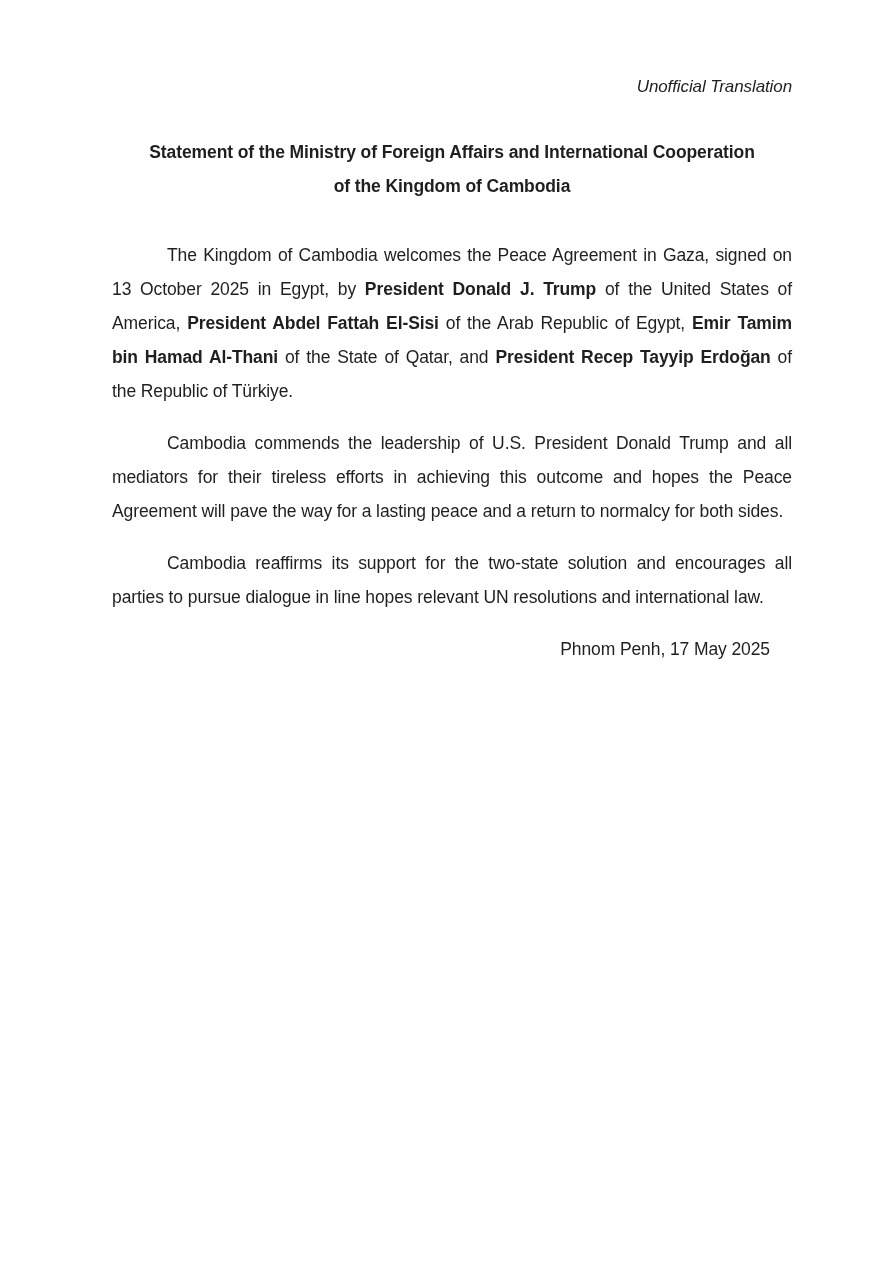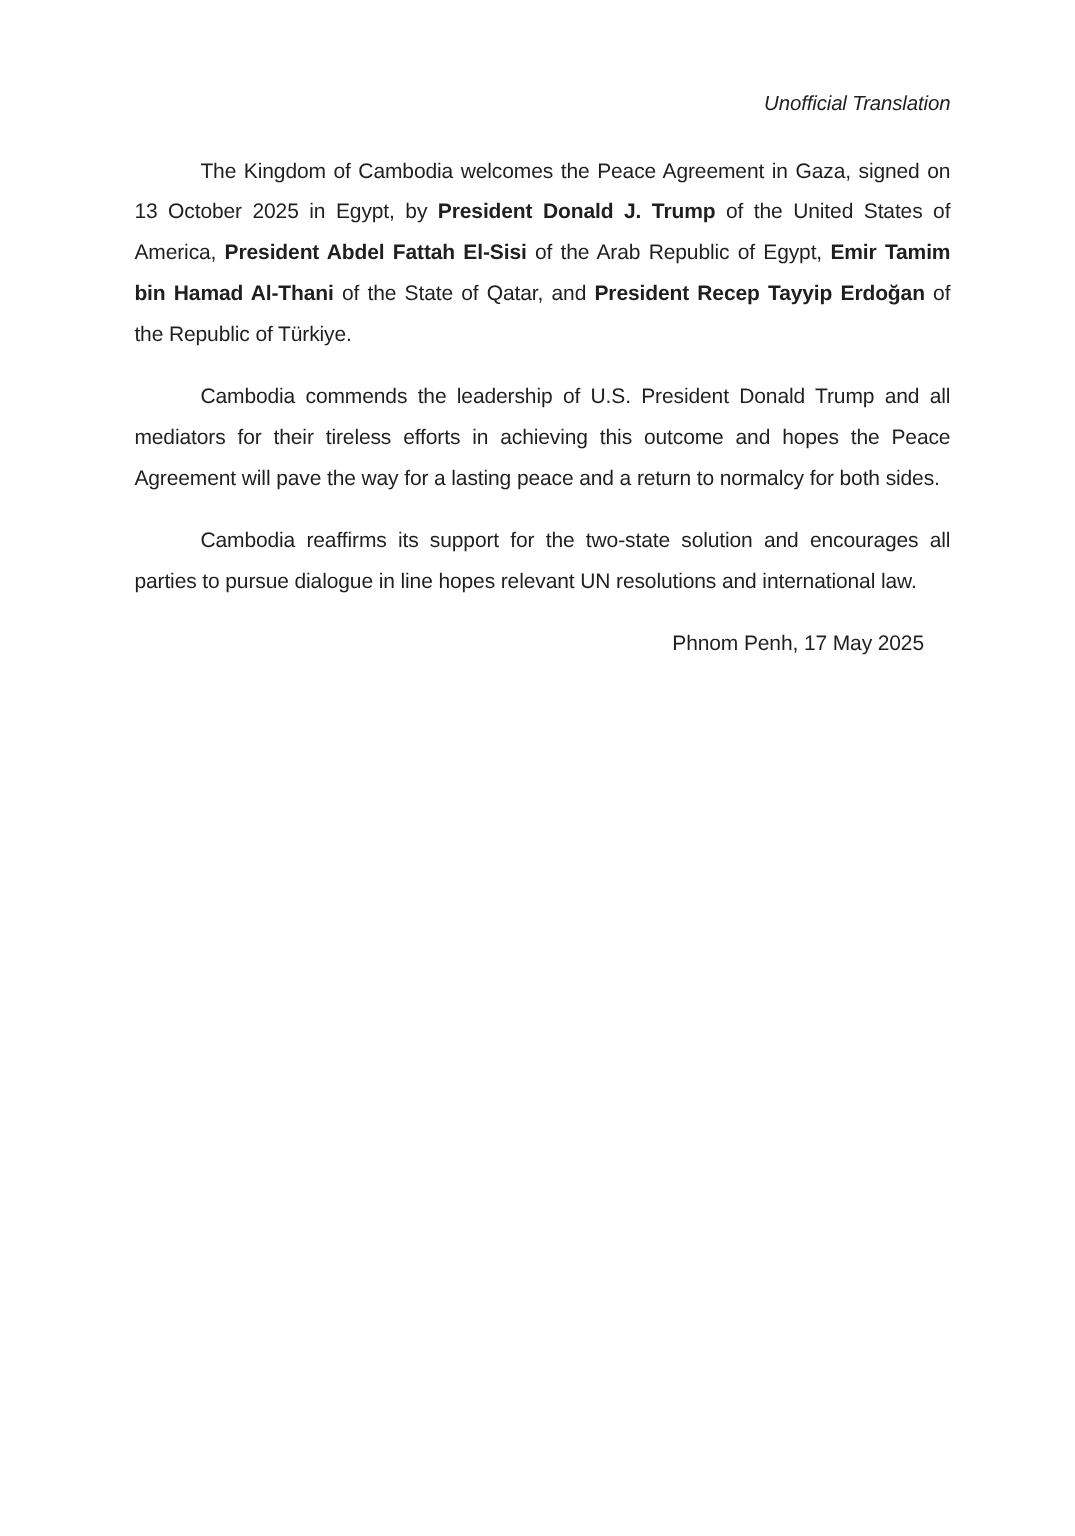--- a/index.html
+++ b/index.html
@@ -34,21 +34,21 @@
     font-size: 17.5px;
   }
   .doc-title {
     margin: 35px 0 0 0;
     text-align: center;
     font-weight: bold;
     font-size: 17.5px;
     line-height: 34px;
   }
   .doc-body {
-    margin-top: 25px;
+    margin-top: 35px;
   }
   .doc-body p {
     margin: 0 0 18px 0;
     line-height: 34px;
     text-align: justify;
     text-indent: 55px;
   }
   .doc-body p b {
     font-weight: bold;
   }
@@ -60,20 +60,24 @@
   }
 </style>
 </head>
 <body>
 
 <div class="page">
 
   <p class="watermark">Unofficial Translation</p>
 
 
+  <div class="doc-title">
+    <div>Statement of the Ministry of Foreign Affairs and International Cooperation</div>
+    <div>of the Kingdom of Cambodia</div>
+  </div>
 
   <div class="doc-body">
     <p><span>The Kingdom of Cambodia welcomes the Peace Agreement in Gaza, signed on 13 October 2025 in Egypt, by </span><b>President Donald J. Trump</b><span> of the United States of America, </span><b>President Abdel Fattah El-Sisi</b><span> of the Arab Republic of Egypt, </span><b>Emir Tamim bin Hamad Al-Thani</b><span> of the State of Qatar, and </span><b>President Recep Tayyip Erdoğan</b><span> of the Republic of Türkiye.</span></p>
     <p><span>Cambodia commends the leadership of U.S. President Donald Trump and all mediators for their tireless efforts in achieving this outcome and hopes the Peace Agreement will pave the way for a lasting peace and a return to normalcy for both sides.</span></p>
     <p><span>Cambodia reaffirms its support for the two-state solution and encourages all parties to pursue dialogue in line hopes relevant UN resolutions and international law.</span></p>
   </div>
 
   <p class="closing">Phnom Penh, 17 May 2025</p>
 
 </div>

